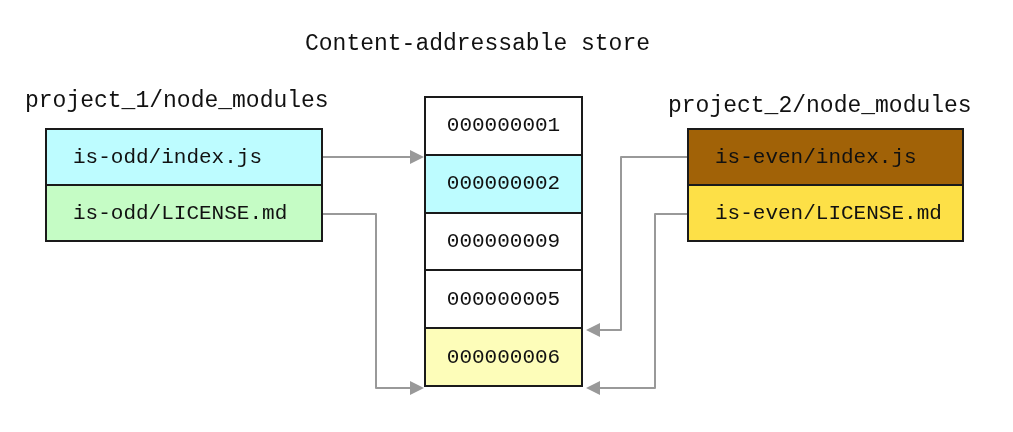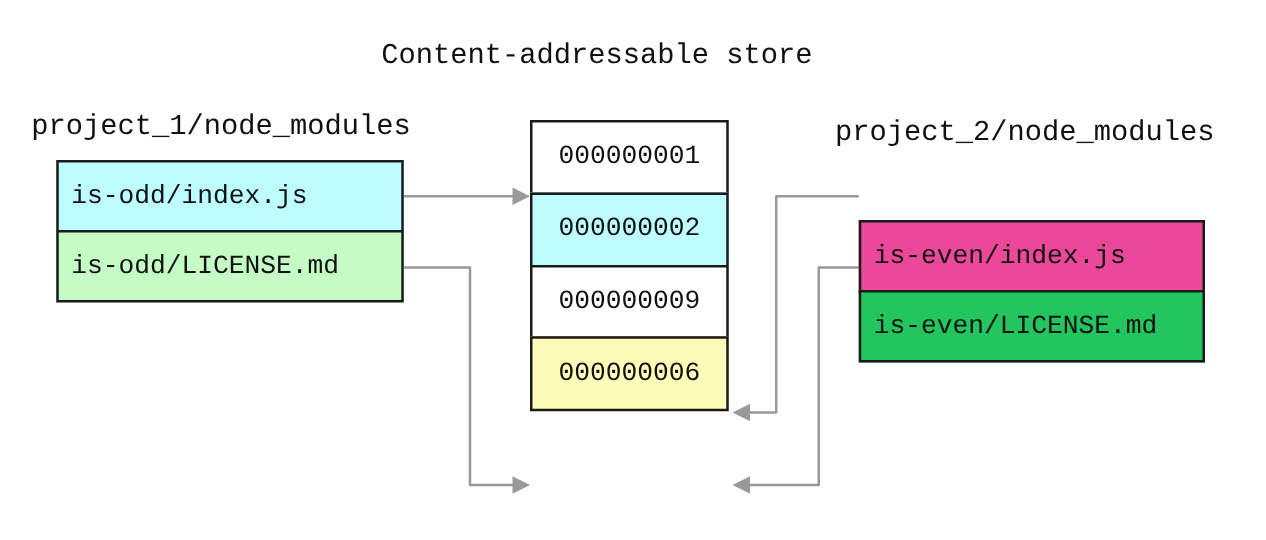--- a/index.html
+++ b/index.html
@@ -42,21 +42,21 @@
     border: 2px solid #1a1a1a;
     background: #ffffff;
     display: flex;
     align-items: center;
     font-size: 21px;
     white-space: nowrap;
   }
   .group .cell {
     height: 58px;
     margin-top: -2px;
-    padding-left: 10px;
+    padding-left: 26px;
   }
   .group .cell:first-child { margin-top: 0; }
   .store {
     position: absolute;
     left: 424px;
     top: 70px;
     width: 159px;
     margin-top: 26px;
   }
   .store .cell {
@@ -89,22 +89,23 @@
   <div class="group-label left">project_1/node_modules</div>
   <div class="group left">
     <div class="cell" style="background-color: rgb(189, 252, 255);">is-odd/index.js</div>
     <div class="cell" style="background-color: rgb(197, 252, 197);">is-odd/LICENSE.md</div>
   </div>
 
   <div class="store">
     <div class="cell" style="background-color: rgb(255, 255, 255);">000000001</div>
     <div class="cell" style="background-color: rgb(189, 252, 255);">000000002</div>
     <div class="cell" style="background-color: rgb(255, 255, 255);">000000009</div>
+    <div class="cell" style="background-color: rgb(255, 255, 255);">000000005</div>
     <div class="cell" style="background-color: rgb(253, 253, 185); text-align: right;">000000006</div>
   </div>
 
   <div class="group-label right">project_2/node_modules</div>
   <div class="group right">
-    <div class="cell" style="background-color: #ec4899; margin-top: 48px;">is-even/index.js</div>
-    <div class="cell" style="background-color: #22c55e;">is-even/LICENSE.md</div>
+    <div class="cell" style="background-color: #a16207;">is-even/index.js</div>
+    <div class="cell" style="background-color: #fde047;">is-even/LICENSE.md</div>
   </div>
 
 </div>
 
 </body></html>

